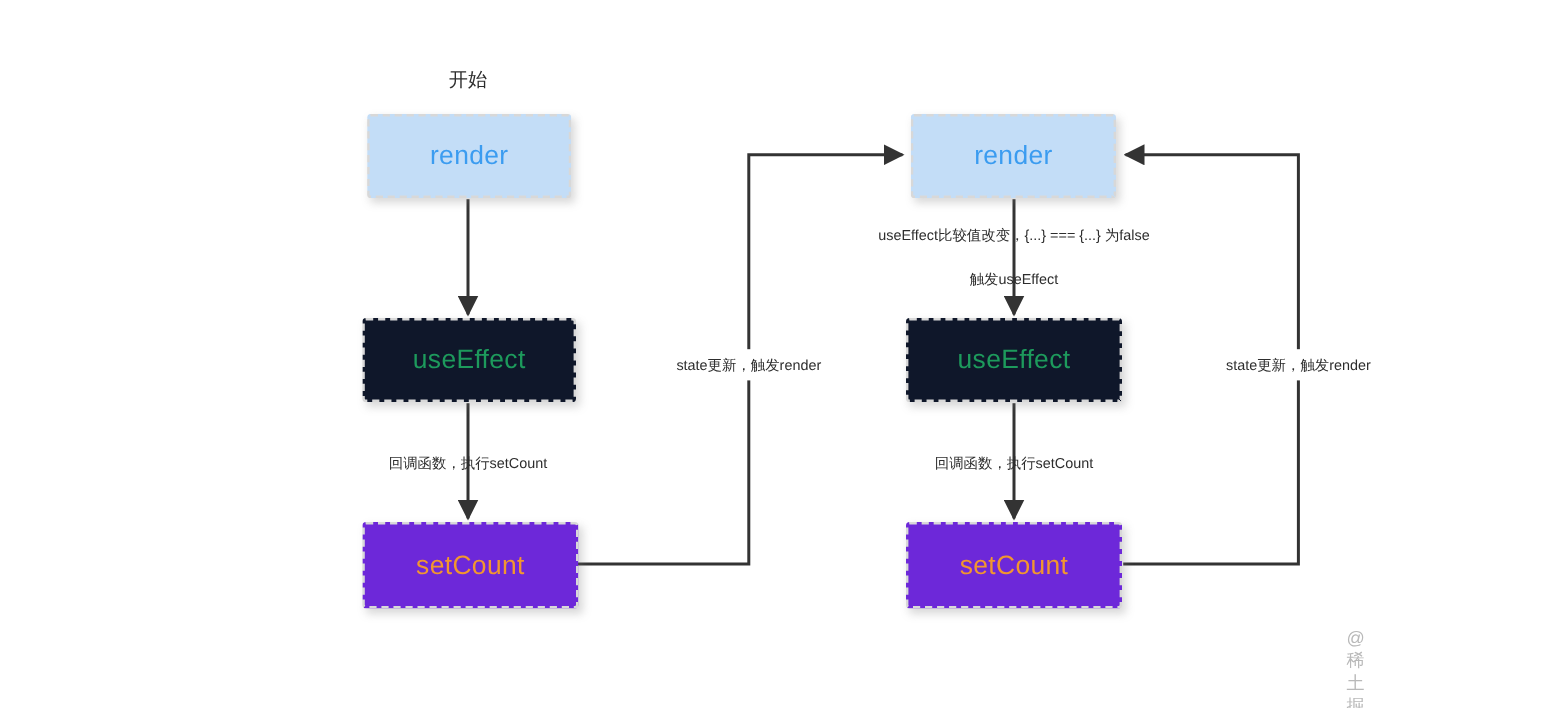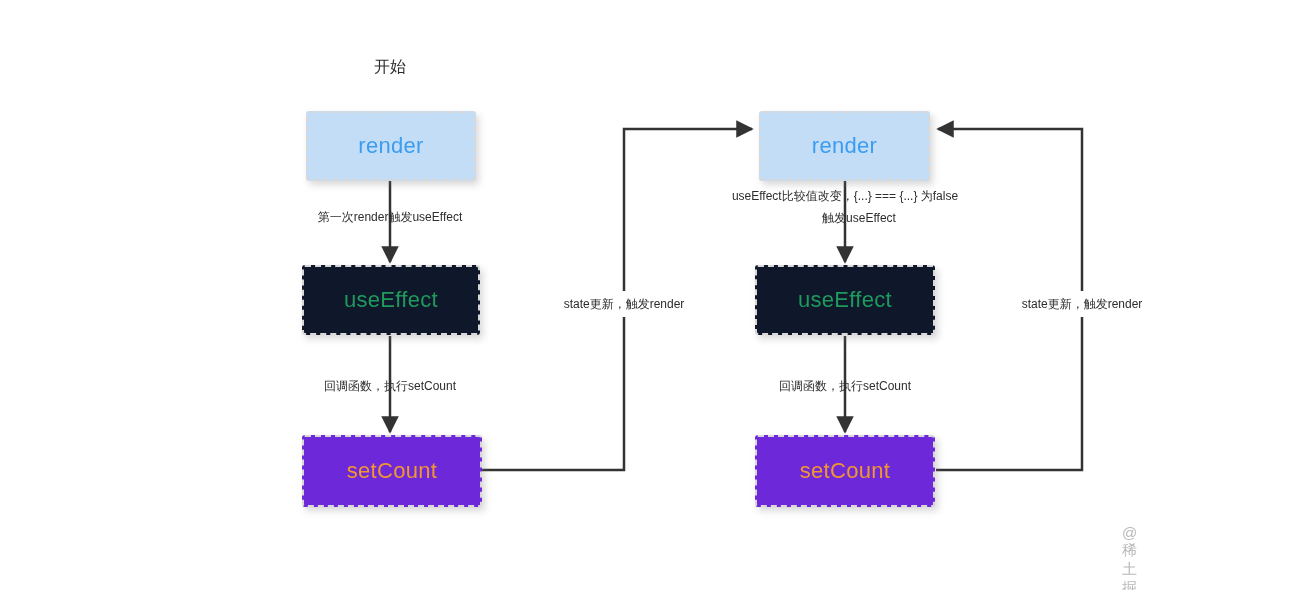--- a/index.html
+++ b/index.html
@@ -30,21 +30,20 @@
     justify-content: center;
     border: 2px dashed #d8d8d8;
     border-radius: 3px;
     font-size: 22px;
     letter-spacing: 0.3px;
     box-shadow: 3px 4px 7px rgba(120,120,120,0.28);
   }
   .node.render {
     background: #c3ddf7;
     color: #3b9cf0;
-    margin-top: 16px;
   }
   .node.useeffect {
     background: #0f172a;
     color: #1d9a5c;
   }
   .node.setcount {
     background: #6d28d9;
     color: #f2962f;
   }
   .lbl {
@@ -98,29 +97,28 @@
   <div class="node useeffect" style="left:302px; top:265px; width:178px; height:70px;">useEffect</div>
 
   <div class="node setcount" style="left:302px; top:435px; width:180px; height:72px;">setCount</div>
 
   <div class="node render" style="left:759px; top:95px; width:171px; height:70px;">render</div>
 
   <div class="node useeffect" style="left:755px; top:265px; width:180px; height:70px;">useEffect</div>
 
   <div class="node setcount" style="left:755px; top:435px; width:180px; height:72px;">setCount</div>
 
-  <div class="lbl center" style="left:390px; top:206px;">第一次render触发useEffect</div>
 
   <div class="lbl center" style="left:390px; top:375px;">回调函数，执行setCount</div>
 
   <div class="lbl center" style="left:624px; top:291px; background:#ffffff; padding:2px 6px;">state更新，触发render</div>
 
   <div class="lbl center" style="left:845px; top:185px;">useEffect比较值改变，{...} === {...} 为false</div>
 
-  <div class="lbl center" style="left:845px; top:207px;margin-left:14px;">触发useEffect</div>
+  <div class="lbl center" style="left:845px; top:222px;">触发useEffect</div>
 
   <div class="lbl center" style="left:845px; top:375px;">回调函数，执行setCount</div>
 
   <div class="lbl center" style="left:1082px; top:291px; background:#ffffff; padding:2px 6px;">state更新，触发render</div>
 
   <div class="watermark" style="left:1122px; top:524px;">@稀土掘金技术社区</div>
 
 </div>
 
 </body></html>

